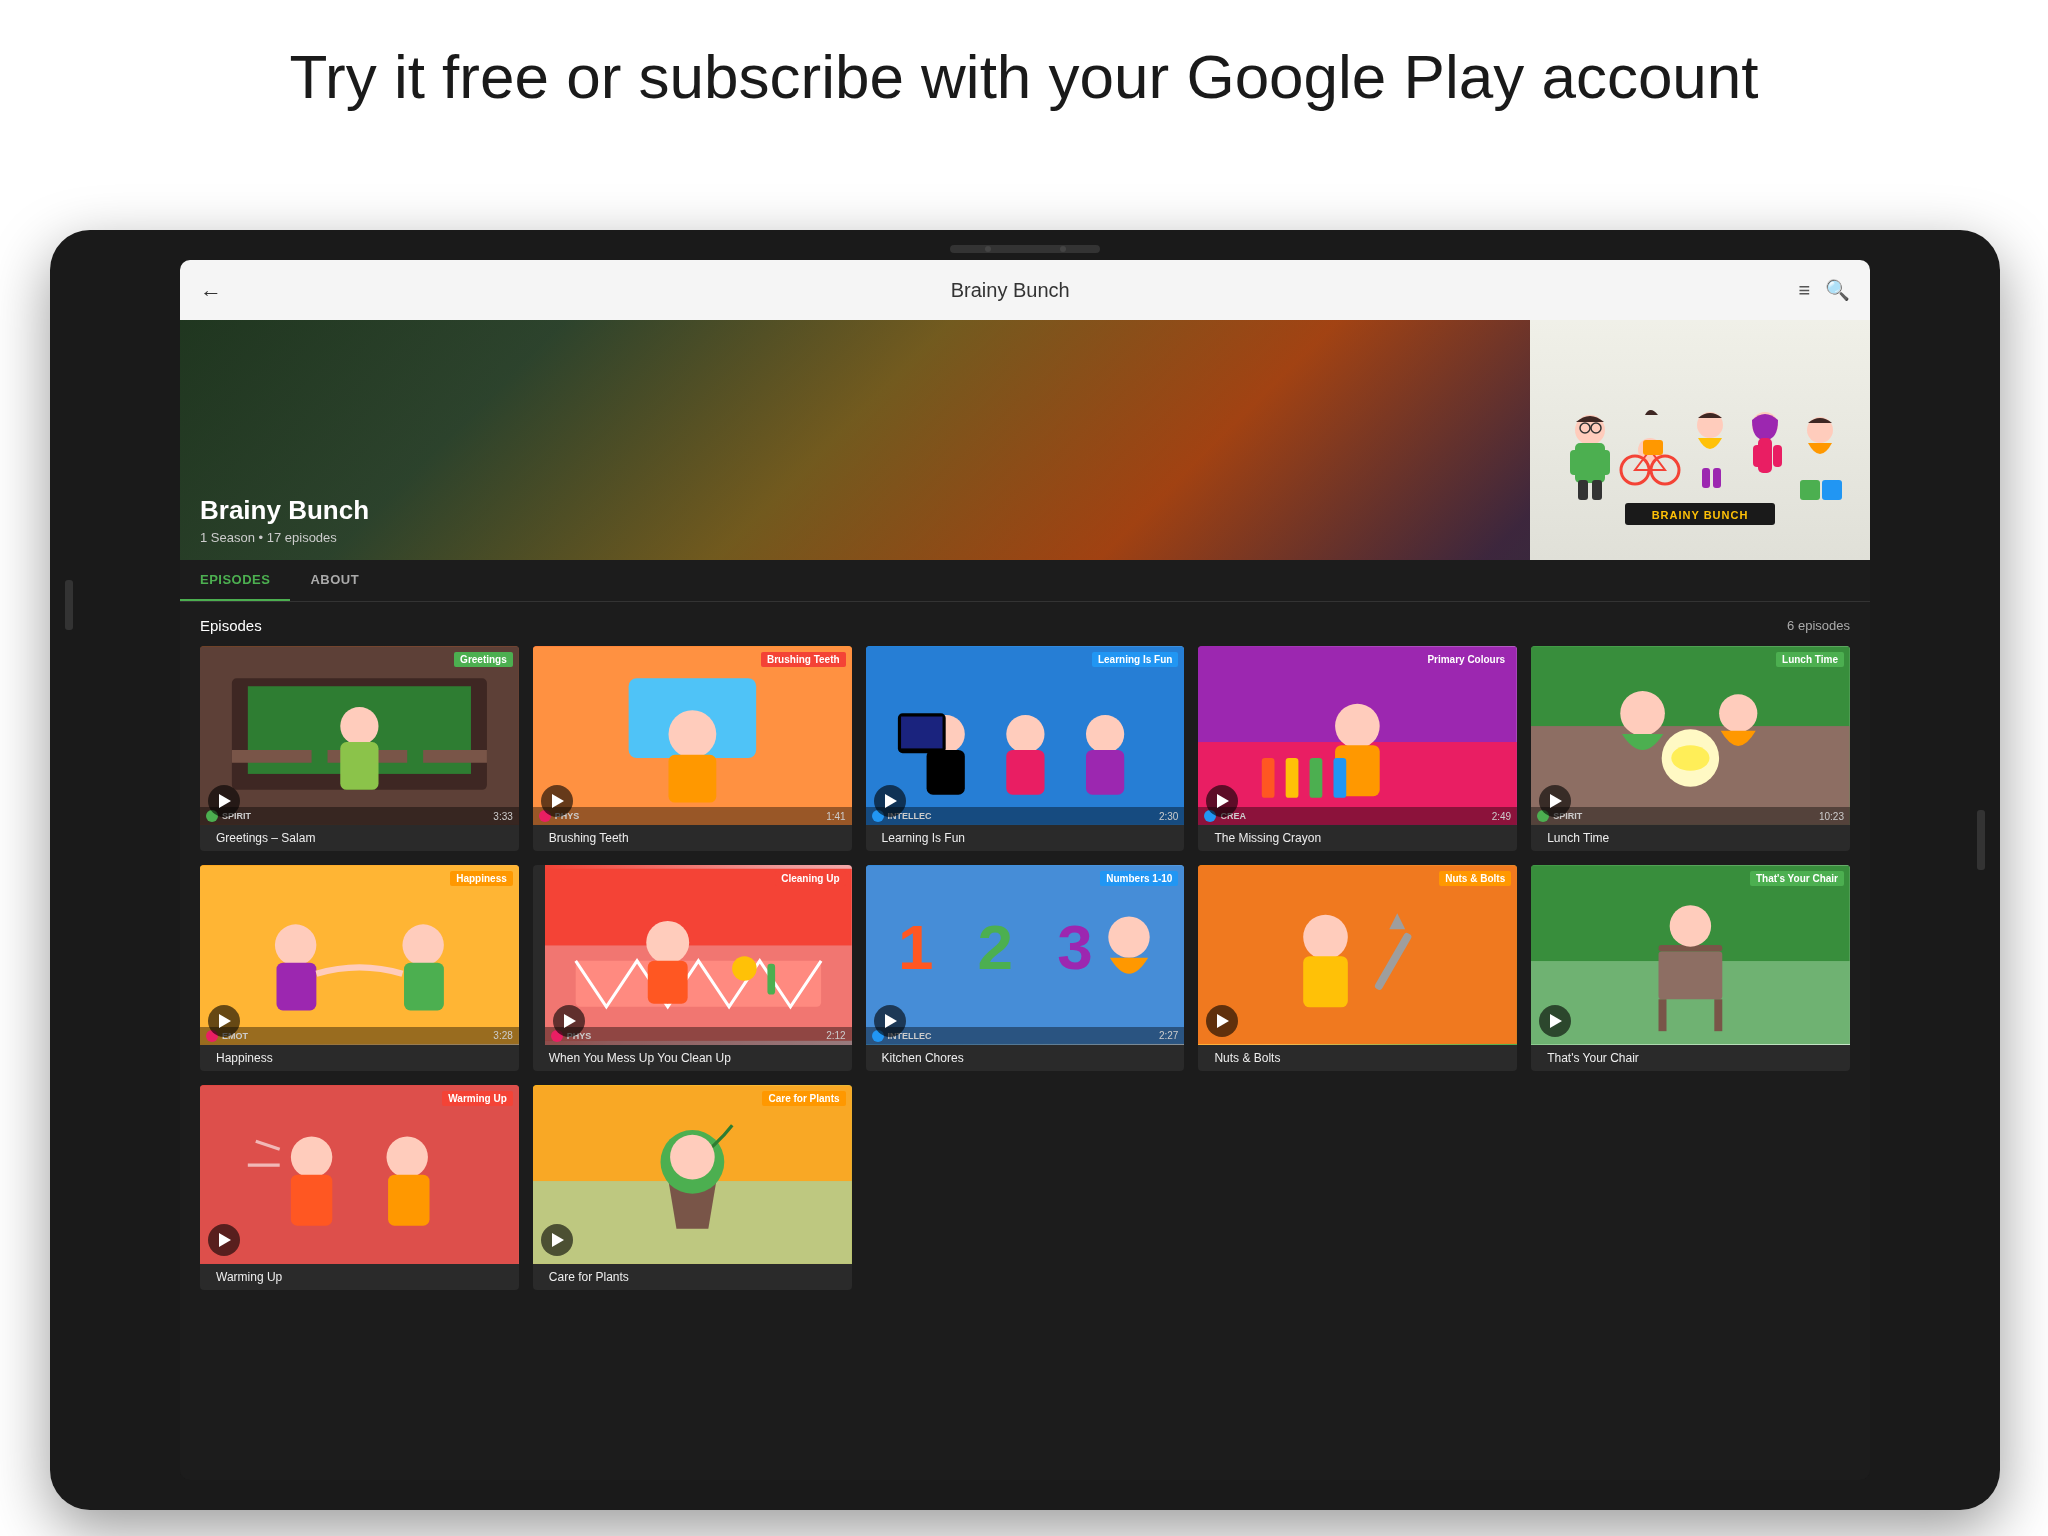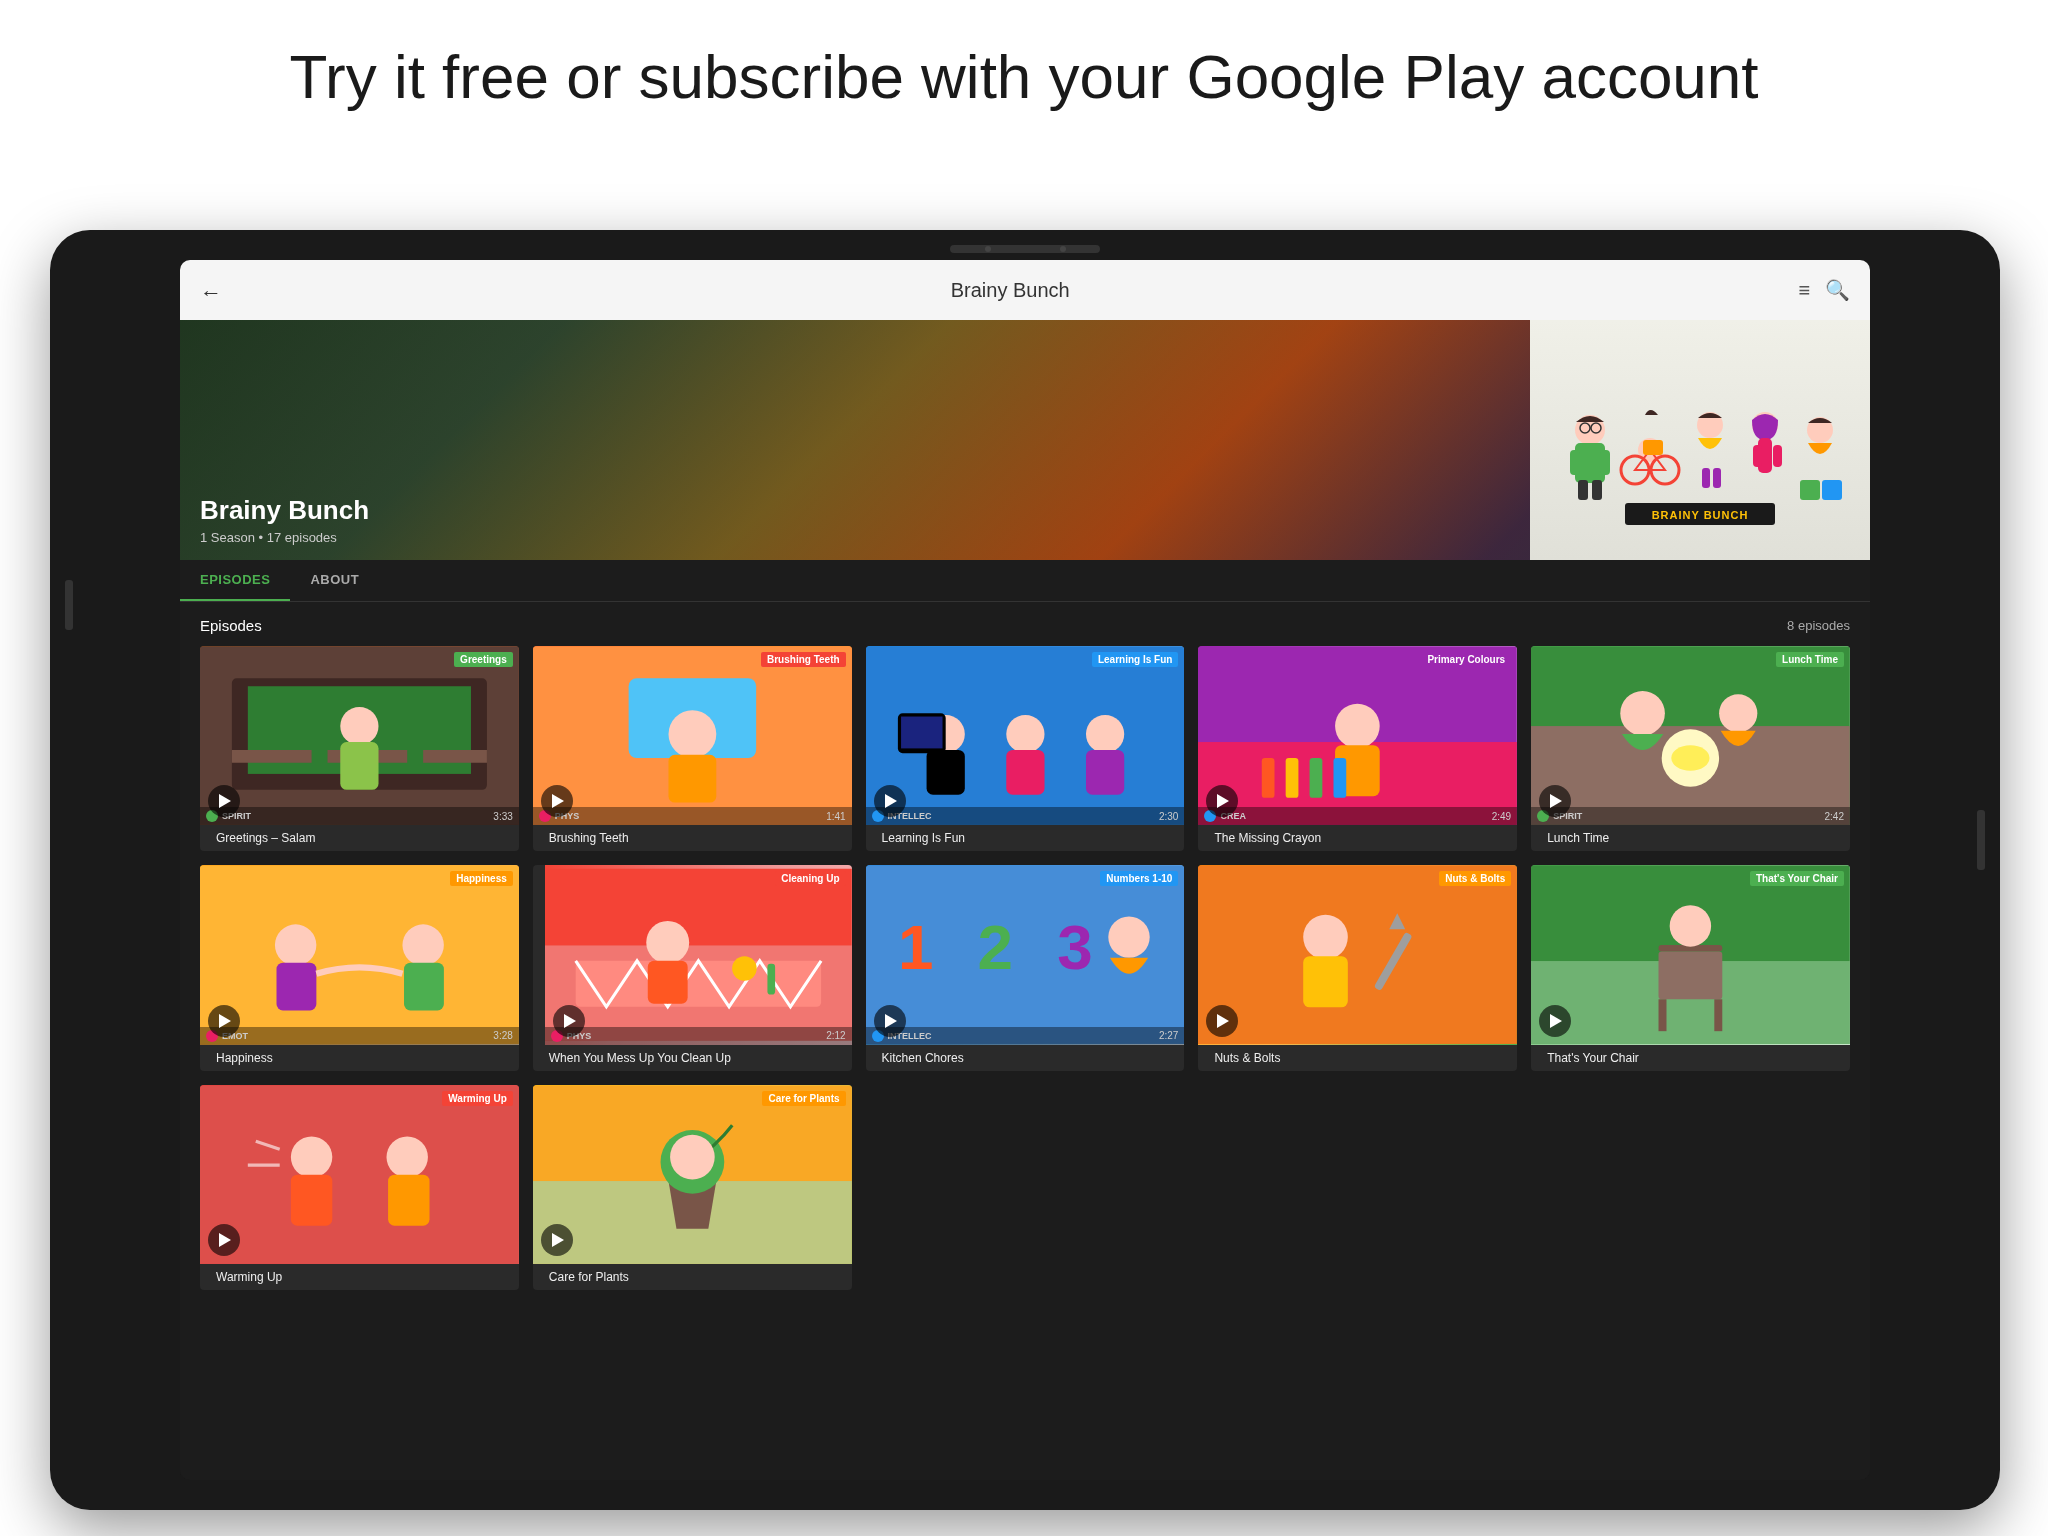--- a/index.html
+++ b/index.html
@@ -458,21 +458,21 @@
       </div>
 
       <div class="tabs">
         <div class="tab active">EPISODES</div>
         <div class="tab">ABOUT</div>
       </div>
 
       <div class="episodes-section">
         <div class="episodes-header">
           <span class="episodes-label">Episodes</span>
-          <span class="episodes-count">8 episodes</span>
+          <span class="episodes-count">6 episodes</span>
         </div>
         <div class="episodes-grid" id="episodes-grid">
 
         <div class="episode-card">
     <div class="episode-thumb">
       <div class="episode-thumb-inner thumb-bg-greetings">
         <svg width="100%" height="100%" viewBox="0 0 200 112">
                     <rect width="200" height="112" fill="#5D4037"></rect>
     <rect x="20" y="20" width="160" height="70" rx="3" fill="#3E2723"></rect>
     <rect x="30" y="25" width="140" height="55" fill="#2E7D32"></rect>
@@ -603,21 +603,21 @@
         <div class="episode-badge badge-green">Lunch Time</div>
         <div class="episode-play-btn">
           <div class="play-triangle"></div>
         </div>
 
         <div class="episode-label-bar">
           <div class="episode-duration-icon">
             <div class="duration-icon-dot dot-green"></div>
             <span class="duration-label">SPIRIT</span>
           </div>
-          <span class="duration-time">2:42</span>
+          <span class="duration-time">10:23</span>
         </div>
       </div>
     </div>
     <div class="episode-title">Lunch Time</div>
   </div>
             <div class="episode-card">
     <div class="episode-thumb">
       <div class="episode-thumb-inner thumb-bg-happiness">
         <svg width="100%" height="100%" viewBox="0 0 200 112">
                     <rect width="200" height="112" fill="#FF9800"></rect>

